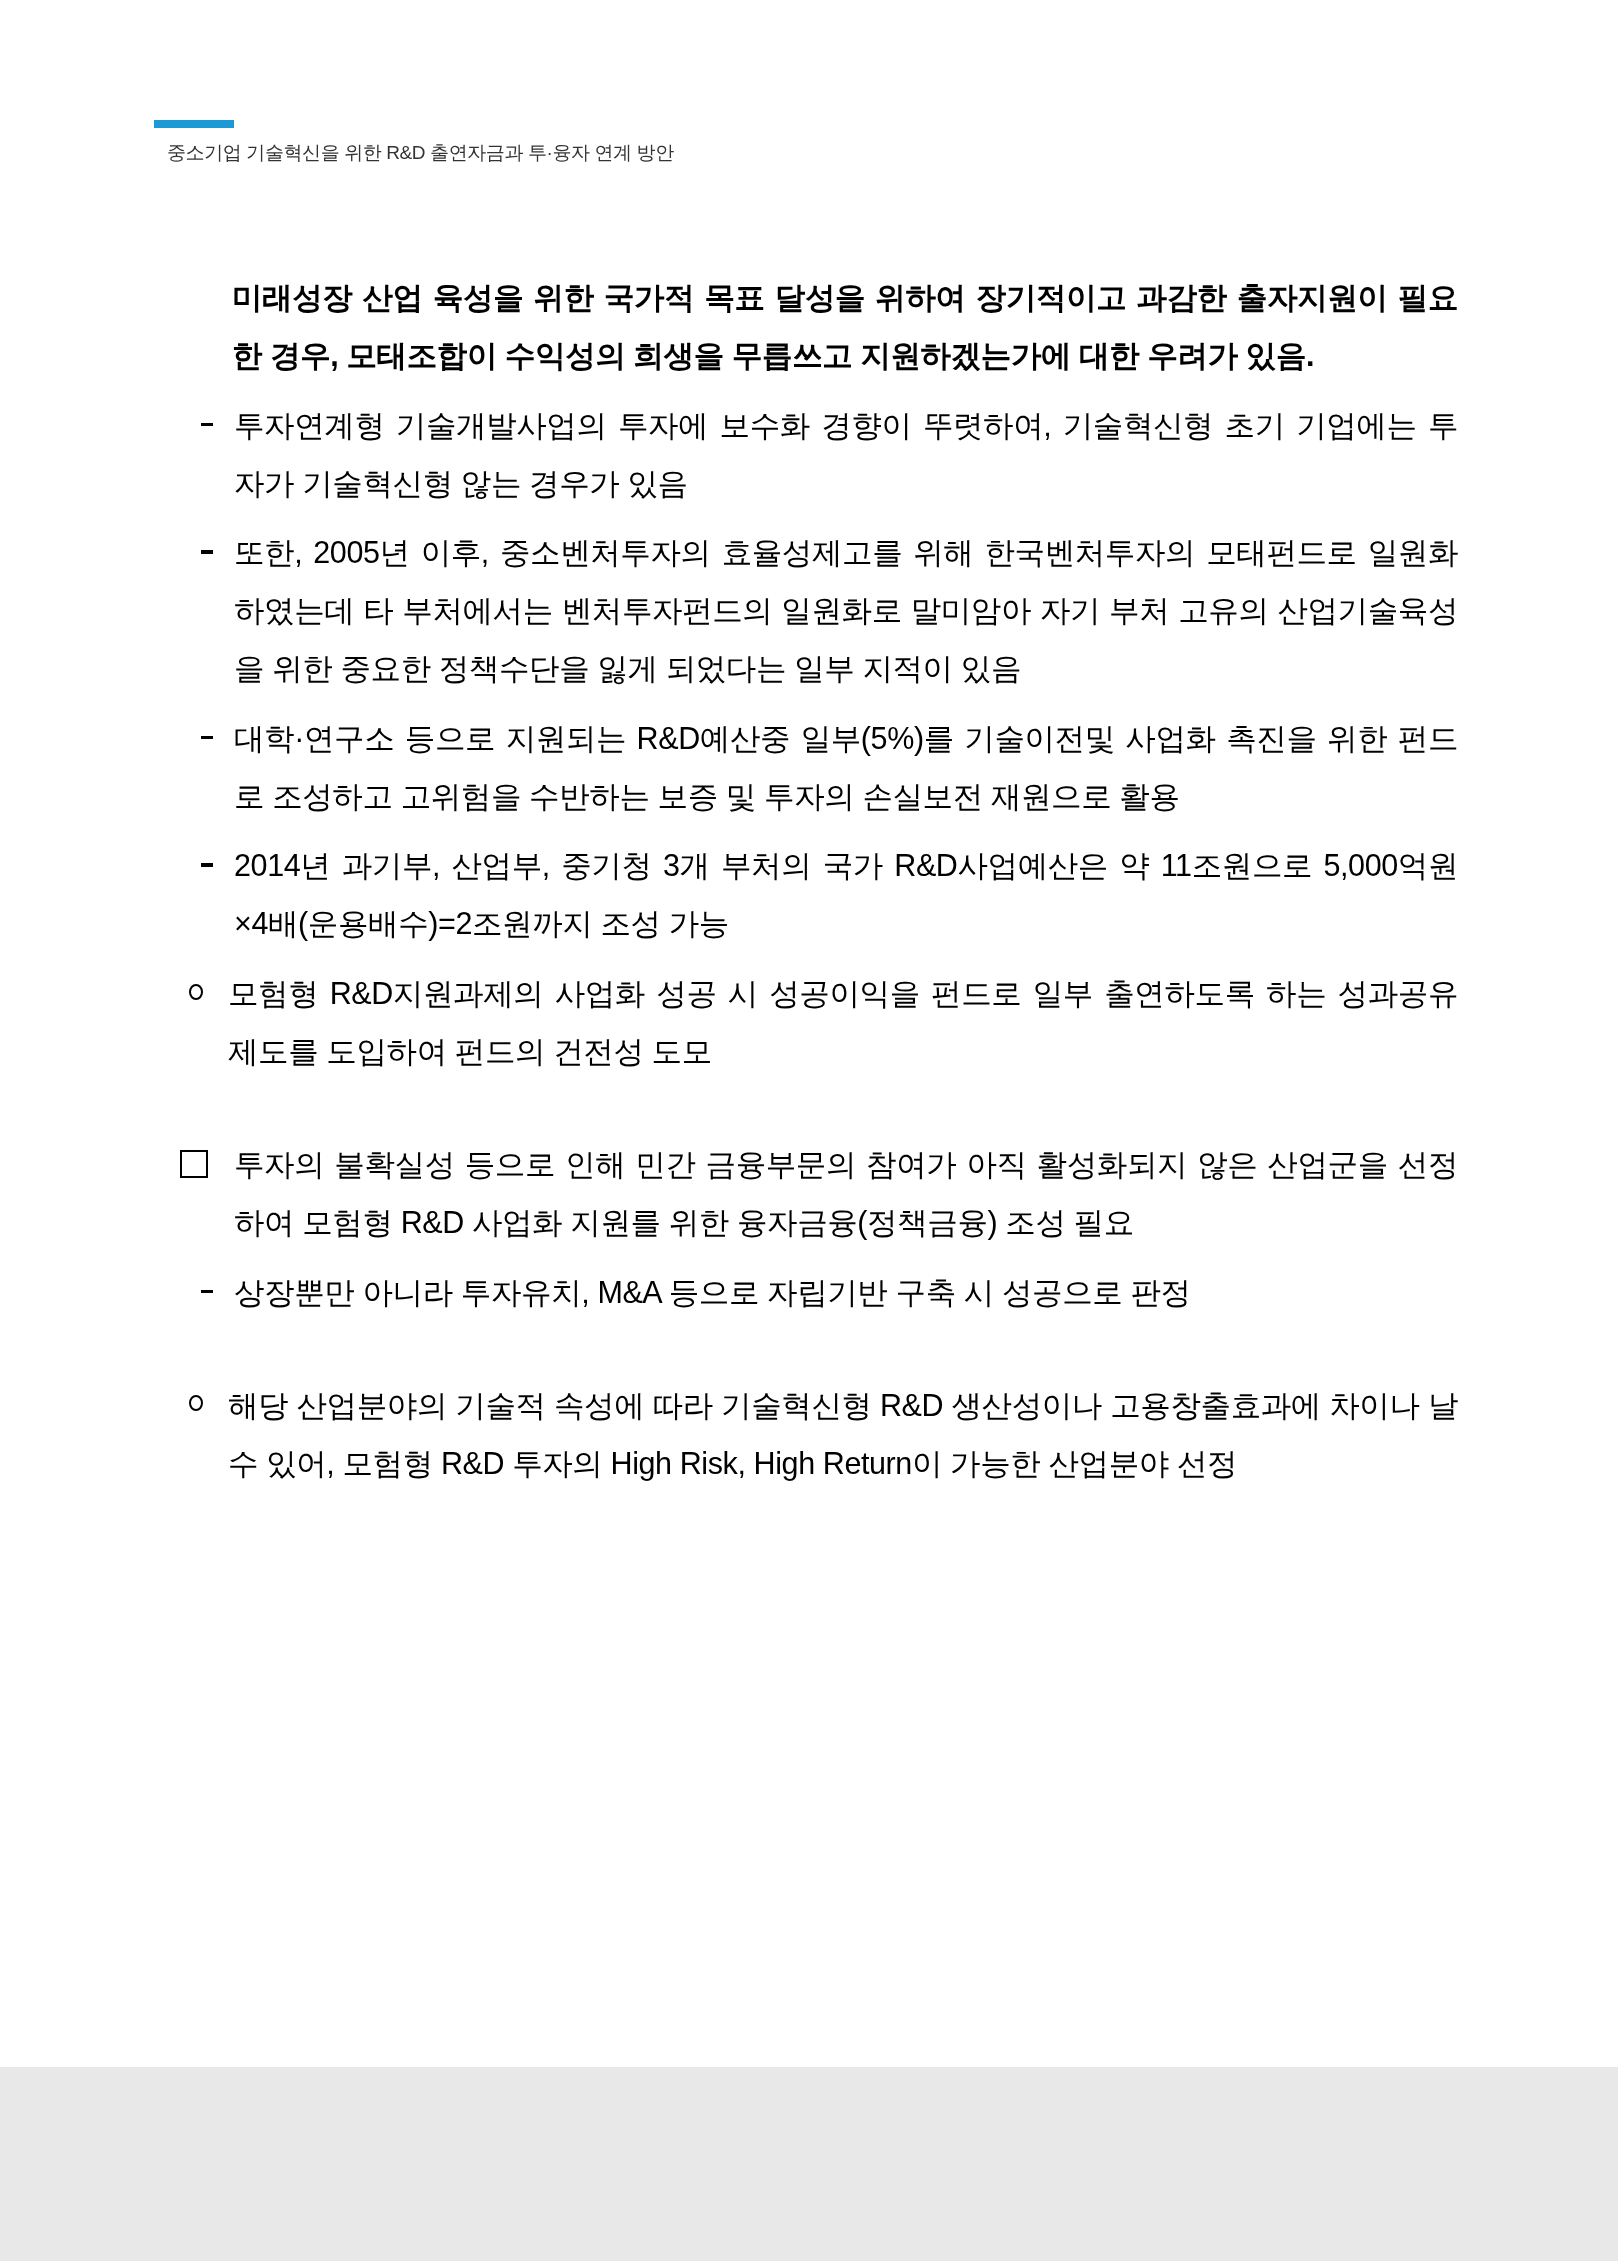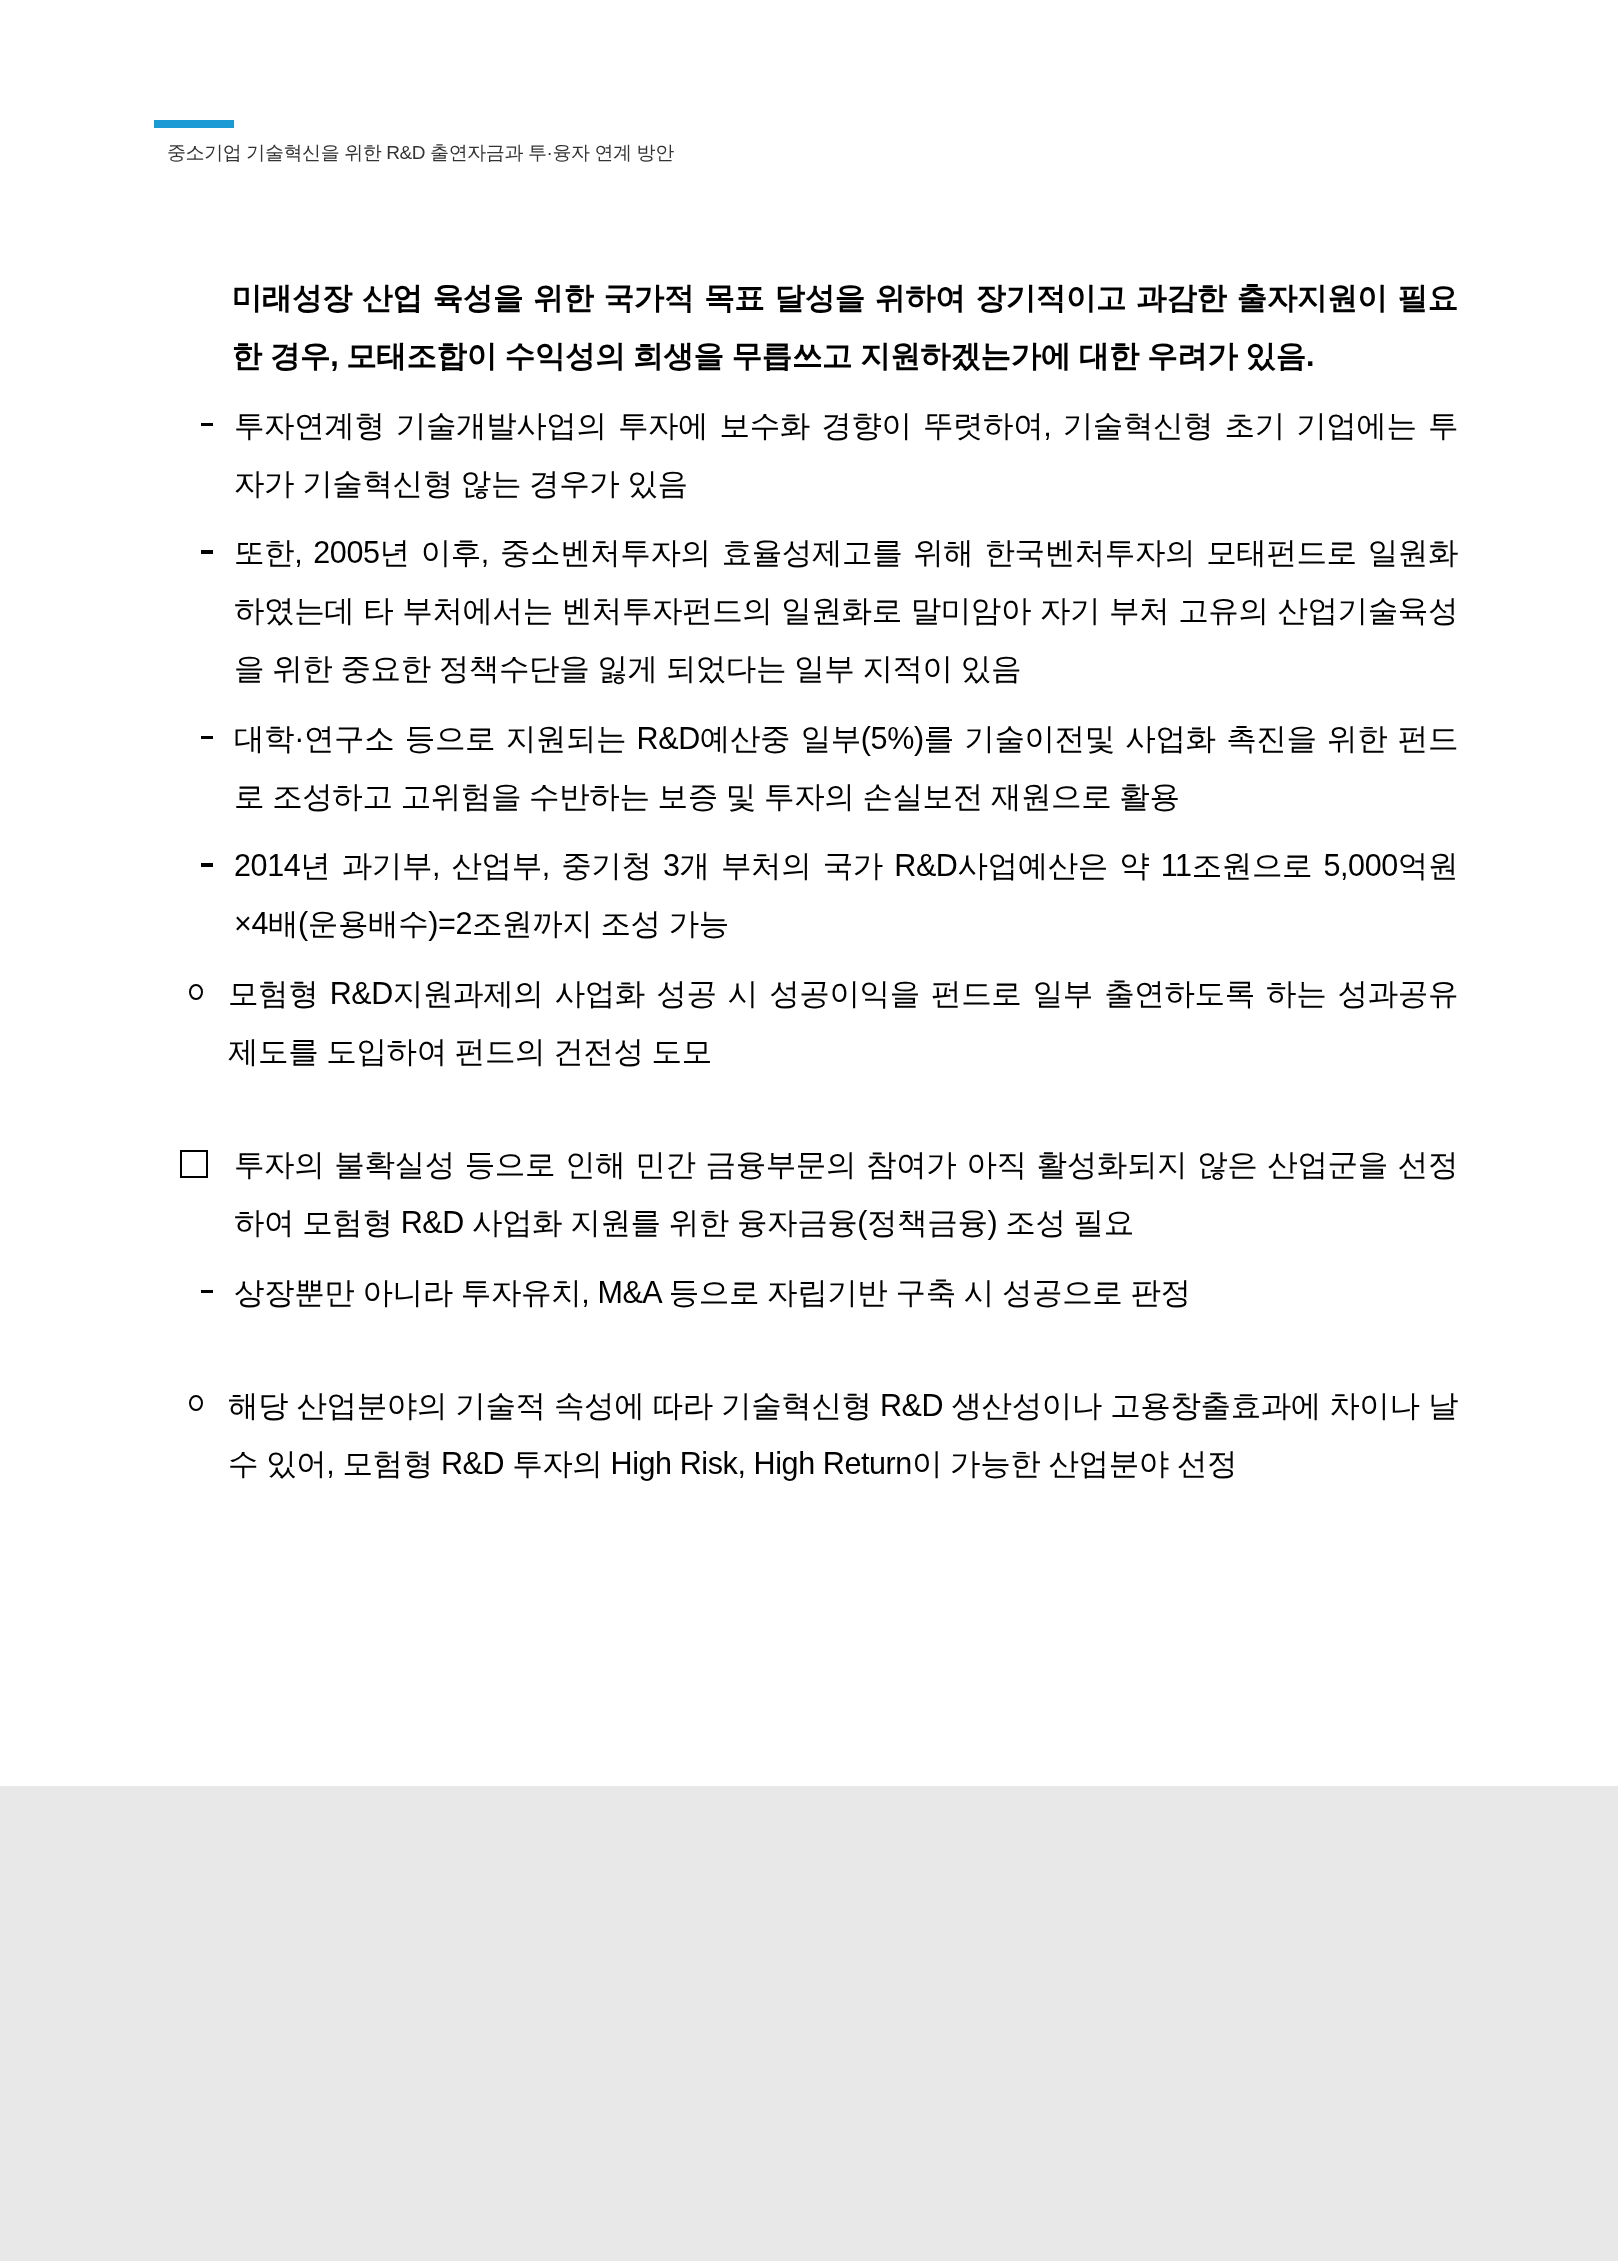--- a/index.html
+++ b/index.html
@@ -1,18 +1,18 @@
 <!DOCTYPE html>
 <html lang="ko" style="font-size:11.6px"><head>
 <meta charset="utf-8">
 <style>
   html,body { margin:0; padding:0; background:#e8e8e8; }
   .page {
     position:relative;
-    width:1619px; height:1786px;
+    width:1619px; height:2067px;
     background:#ffffff;
     font-family:"Liberation Sans", sans-serif;
     color:#000;
     overflow:hidden;
     margin:0 auto;
   }
 
   
   .header { position:absolute; top:120px; left:154px; right:161px; }
   .header-bar { width:80px; height:8px; background:#1b9ad6; }

